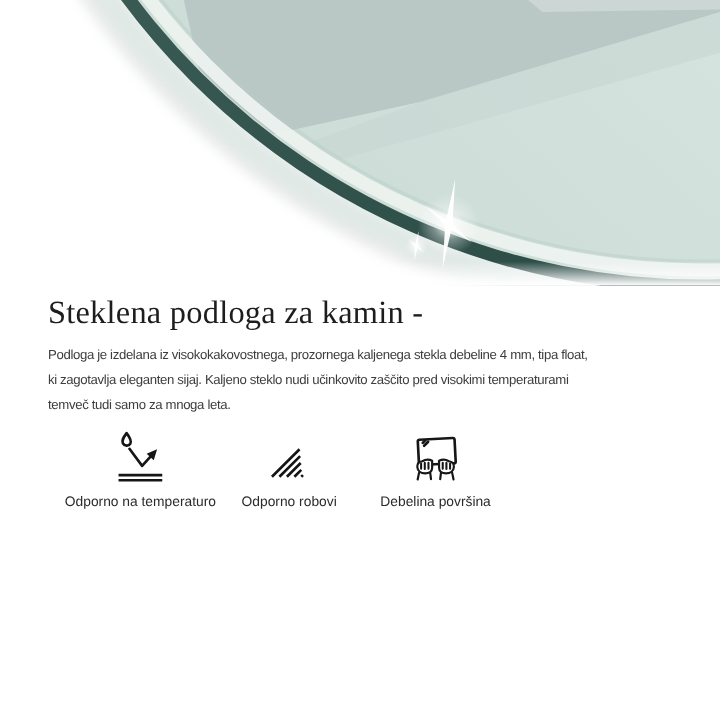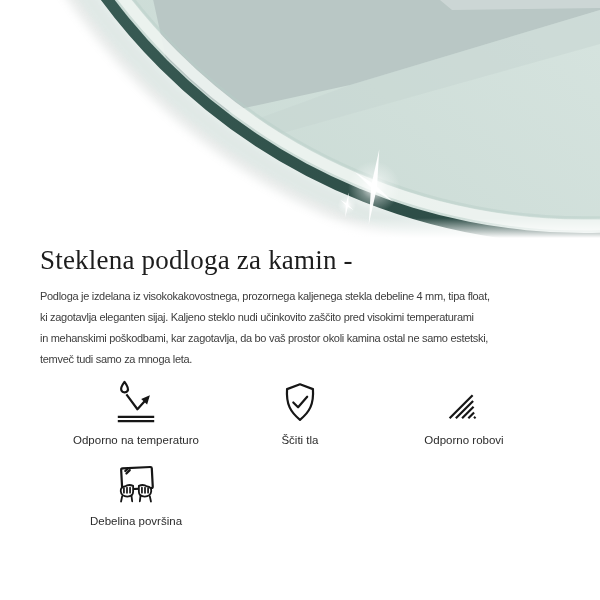--- a/index.html
+++ b/index.html
@@ -24,21 +24,21 @@
   .intro{margin-top:9px;}
   .intro-line{
     font-size:11px;line-height:21px;color:#3d3d3d;
     letter-spacing:-0.3px;white-space:nowrap;
   }
 
   
   .features{
     margin-top:8px;
     display:grid;
-    grid-template-columns:1fr 1fr 1fr;
+    grid-template-columns:1fr 1fr 1fr 1fr;
     row-gap:13px;
     padding:0 14px;
   }
   .feature{
     display:flex;flex-direction:column;align-items:center;
     padding-top:2px;
   }
   .feature .ic{width:46px;height:46px;}
   .feature .ic svg{display:block;width:46px;height:46px;}
   .feature-label{
@@ -124,48 +124,38 @@
     </svg>
   </div>
 
   <div class="content">
     <h1 class="title"><span>Steklena podloga za kamin -</span><br>
     </h1>
 
     <div class="intro">
       <div class="intro-line">Podloga je izdelana iz visokokakovostnega, prozornega kaljenega stekla debeline 4 mm, tipa float,</div>
       <div class="intro-line">ki zagotavlja eleganten sijaj. Kaljeno steklo nudi učinkovito zaščito pred visokimi temperaturami</div>
-      <div class="intro-line">in mehanskimi poškodbami, kar zagotavlja, da bo vaš prostor okoli kamina ostal ne samo estetski,</div>
       <div class="intro-line">temveč tudi samo za mnoga leta.</div>
     </div>
 
     <div class="features">
 
       <div class="feature">
         <span class="ic">
           <svg viewBox="0 0 48 48">
             <path class="stroke" stroke-width="2" d="M5 38.5 H43 M5 43 H43"></path>
             <path class="stroke" stroke-linejoin="round" d="M14 15 L25.5 30.5 L36.5 18.3"></path>
             <polygon points="38.5,16 35.6,25.5 29.4,19.9" fill="#161616"></polygon>
             <path class="stroke" stroke-width="2" stroke-linejoin="round" d="M12 2 C9 6 7.5 8.5 8.8 11 C10 13.4 13.8 13.6 15.2 11.3 C16.6 9 15 6 12 2 Z"></path>
           </svg>
         </span>
         <span class="feature-label">Odporno na temperaturo</span>
       </div>
 
 
-      <div class="feature">
-        <span class="ic">
-          <svg viewBox="0 0 48 48">
-            <path class="stroke" stroke-linejoin="round" d="M24 4.5 L37.5 9.5 C37.5 9.5 38.3 21 34.8 28.6 C31.6 35.5 24 41.5 24 41.5 C24 41.5 16.4 35.5 13.2 28.6 C9.7 21 10.5 9.5 10.5 9.5 Z"></path>
-            <path class="stroke" stroke-linecap="round" stroke-linejoin="round" d="M17 23.5 L22 28.5 L31.5 17.5"></path>
-          </svg>
-        </span>
-        <span class="feature-label">Ščiti tla</span>
-      </div>
 
 
       <div class="feature">
         <span class="ic">
           <svg viewBox="0 0 48 48">
             <path class="stroke" stroke-width="3.6" d="M9 40 L33 16 M15.5 40 L33.5 22 M22 40 L34 28 M28.5 40 L34.5 34 M34.5 40 L36 38.5"></path>
           </svg>
         </span>
         <span class="feature-label">Odporno robovi</span>
       </div>

